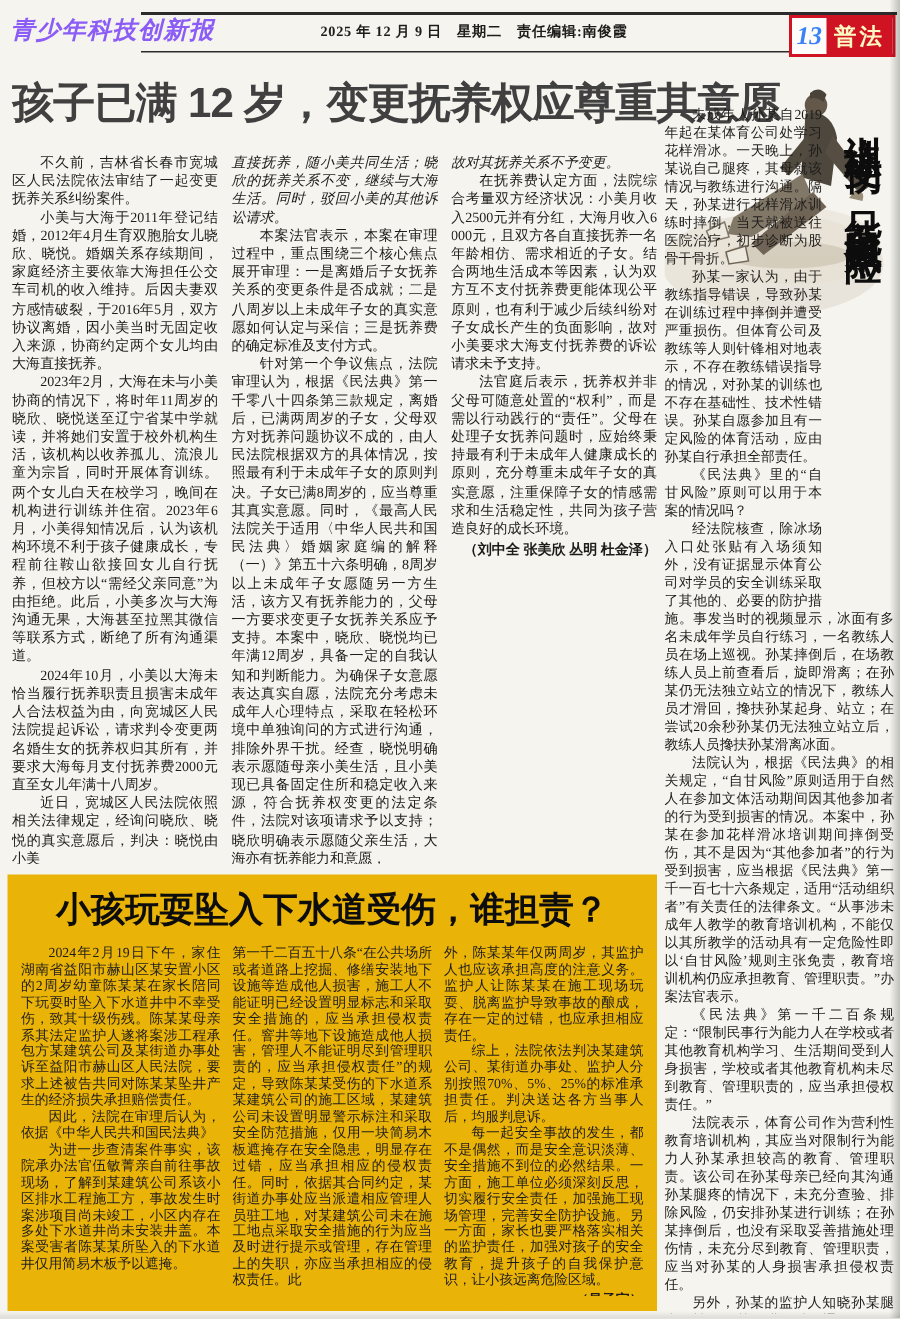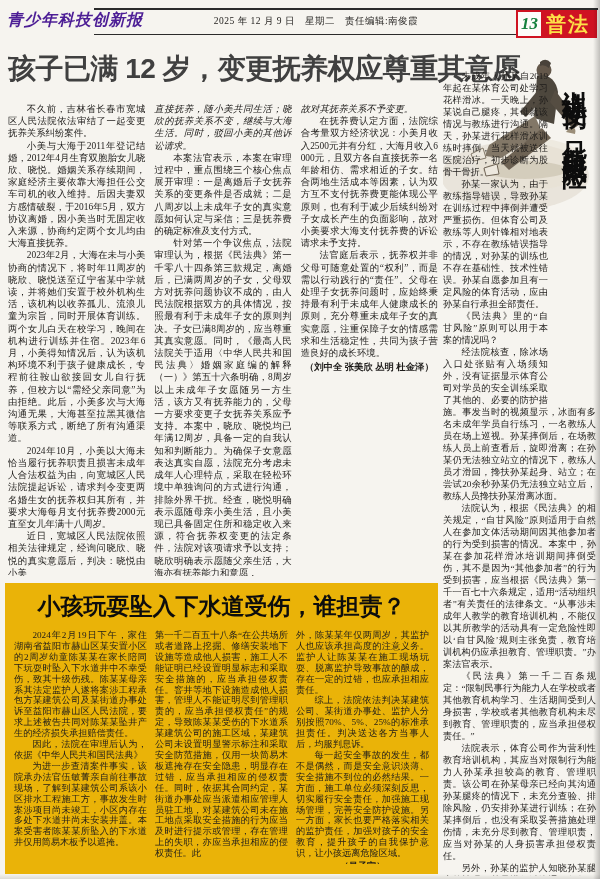--- a/index.html
+++ b/index.html
@@ -7,42 +7,42 @@
         font-family:"Liberation Serif","DejaVu Serif",serif;color:#1e1c1a;}
   .scan-edge{position:absolute;top:0;right:0;width:7px;height:100%;
         background:linear-gradient(to right,rgba(0,0,0,0),rgba(0,0,0,0.22));z-index:50;}
   .scan-bottom{position:absolute;left:0;bottom:0;width:100%;height:5px;
         background:linear-gradient(to bottom,rgba(0,0,0,0),rgba(0,0,0,0.10));z-index:50;}
 
   
   .rule-top{position:absolute;left:94px;right:2px;top:8px;height:2px;background:#2b2b2b;}
   .rule-bottom{position:absolute;left:94px;width:444px;top:34px;height:1px;background:#2b2b2b;}
   .masthead{position:absolute;left:7px;top:10px;font-size:16px;font-weight:bold;
-        color:#4c1d95;font-style:italic;letter-spacing:1px;white-space:nowrap;}
+        color:#8b5cf6;font-style:italic;letter-spacing:1px;white-space:nowrap;}
   .dateline{position:absolute;left:94px;width:444px;top:15px;text-align:center;
-        font-size:9.5px;font-weight:normal;letter-spacing:0.5px;}
+        font-size:9.5px;font-weight:bold;letter-spacing:0.5px;}
   .page-box{position:absolute;right:3px;top:10px;display:flex;align-items:stretch;
         border:2px solid #cf1322;background:#fdfcfa;height:24px;}
-  .pnum{color:#15803d;font-style:italic;font-weight:bold;font-size:17px;
+  .pnum{color:#3b82f6;font-style:italic;font-weight:bold;font-size:17px;
         padding:0 3px;display:flex;align-items:center;}
-  .psec{background:#cf1322;color:#fde047;font-weight:900;font-size:20px;display:flex;
+  .psec{background:#cf1322;color:#fef9c3;font-weight:900;font-size:15px;display:flex;
         align-items:center;padding:0 5px;letter-spacing:2px;
         font-family:Liberation Serif, serif;}
 
   
   .main-article{position:absolute;left:8px;top:50px;width:430px;}
   .main-headline{margin:0;font-family:"Liberation Sans","DejaVu Sans",sans-serif;
         font-weight:900;font-size:28px;letter-spacing:-0.5px;text-align:center;
         white-space:nowrap;color:#404040;}
   .main-cols{display:flex;gap:9px;margin-top:15px;height:473px;overflow:hidden;}
   .col{flex:1;font-size:9.4px;line-height:12.2px;text-align:justify;
         word-break:break-all;overflow:hidden;}
   .col p{margin:0;text-indent:2em;}
   .col p.cont{text-indent:0;font-style:italic;}
-  .byline{text-align:center;font-weight:bold;margin-top:2px;}
+  .byline{text-align:right;font-weight:bold;margin-top:2px;}
 
   
   .bottom-box{position:absolute;left:5px;top:583px;width:433px;height:291px;
         background:#eab308;padding:6px 9px;box-sizing:border-box;overflow:hidden;}
   .bottom-headline{margin:2px 0 8px;font-family:"Liberation Sans","DejaVu Sans",sans-serif;
         font-weight:900;font-size:23px;letter-spacing:0;text-align:center;
         white-space:nowrap;color:#0d0d0d;}
   .bottom-cols{display:flex;gap:8px;height:234px;overflow:hidden;
         font-size:9.2px;line-height:10.9px;text-align:justify;word-break:break-all;}
   .bottom-cols .bcol{flex:1;overflow:hidden;}

